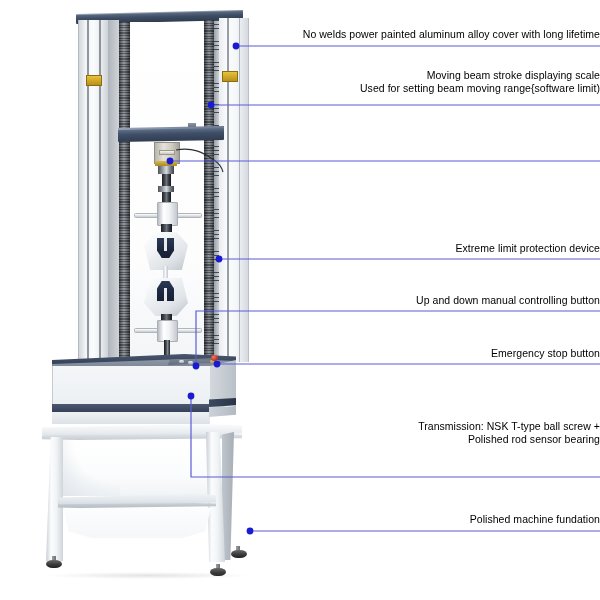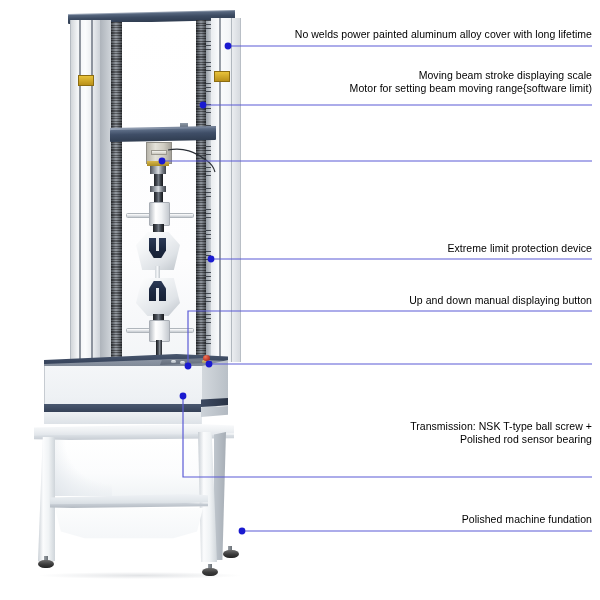--- a/index.html
+++ b/index.html
@@ -4,21 +4,21 @@
 <title>Universal Testing Machine Annotated Diagram</title>
 <style>
   html,body{margin:0;padding:0;}
   body{
     width:600px;height:600px;
     background:#ffffff;
     font-family:"Liberation Sans", sans-serif;
     overflow:hidden;
     position:relative;
   }
-  #stage{position:absolute;left:0;top:0;width:494px;height:600px;}
+  #stage{position:absolute;left:8px;top:0;width:494px;height:600px;}
 
   
   .callout{
     position:absolute;
     text-align:right;
     color:#000;
     font-size:10.5px;
     line-height:12.5px;
     letter-spacing:.05px;
     white-space:pre-line;
@@ -450,27 +450,28 @@
     <polyline points="183,396 183,477 592,477" fill="none" stroke="#5b5bd6" stroke-width="1.2"></polyline>
     <circle cx="183" cy="396" r="3.4" fill="#1a1ad0"></circle>
 
     <line x1="242" y1="531" x2="592" y2="531" stroke="#5b5bd6" stroke-width="1.2"></line>
     <circle cx="242" cy="531" r="3.4" fill="#1a1ad0"></circle>
   </svg>
 
   <div class="callout" style="left:240px;top:28px;width:352px;">No welds power painted aluminum alloy cover with long lifetime</div>
 
   <div class="callout" style="left:240px;top:69px;width:352px;">Moving beam stroke displaying scale
-Motor for setting beam moving range{software limit)</div>
+Used for setting beam moving range{software limit)</div>
 
 
   <div class="callout" style="left:240px;top:242px;width:352px;">Extreme limit protection device</div>
 
-  <div class="callout" style="left:240px;top:294px;width:352px;">Up and down manual displaying button</div>
-
+  <div class="callout" style="left:240px;top:294px;width:352px;">Up and down manual controlling button</div>
+
+  <div class="callout" style="left:240px;top:347px;width:352px;">Emergency stop button</div>
 
 
   <div class="callout" style="left:240px;top:420px;width:352px;">Transmission: NSK T-type ball screw +
 Polished rod sensor bearing</div>
 
 
   <div class="callout" style="left:240px;top:513px;width:352px;">Polished  machine fundation</div>
 
 </div>
 

